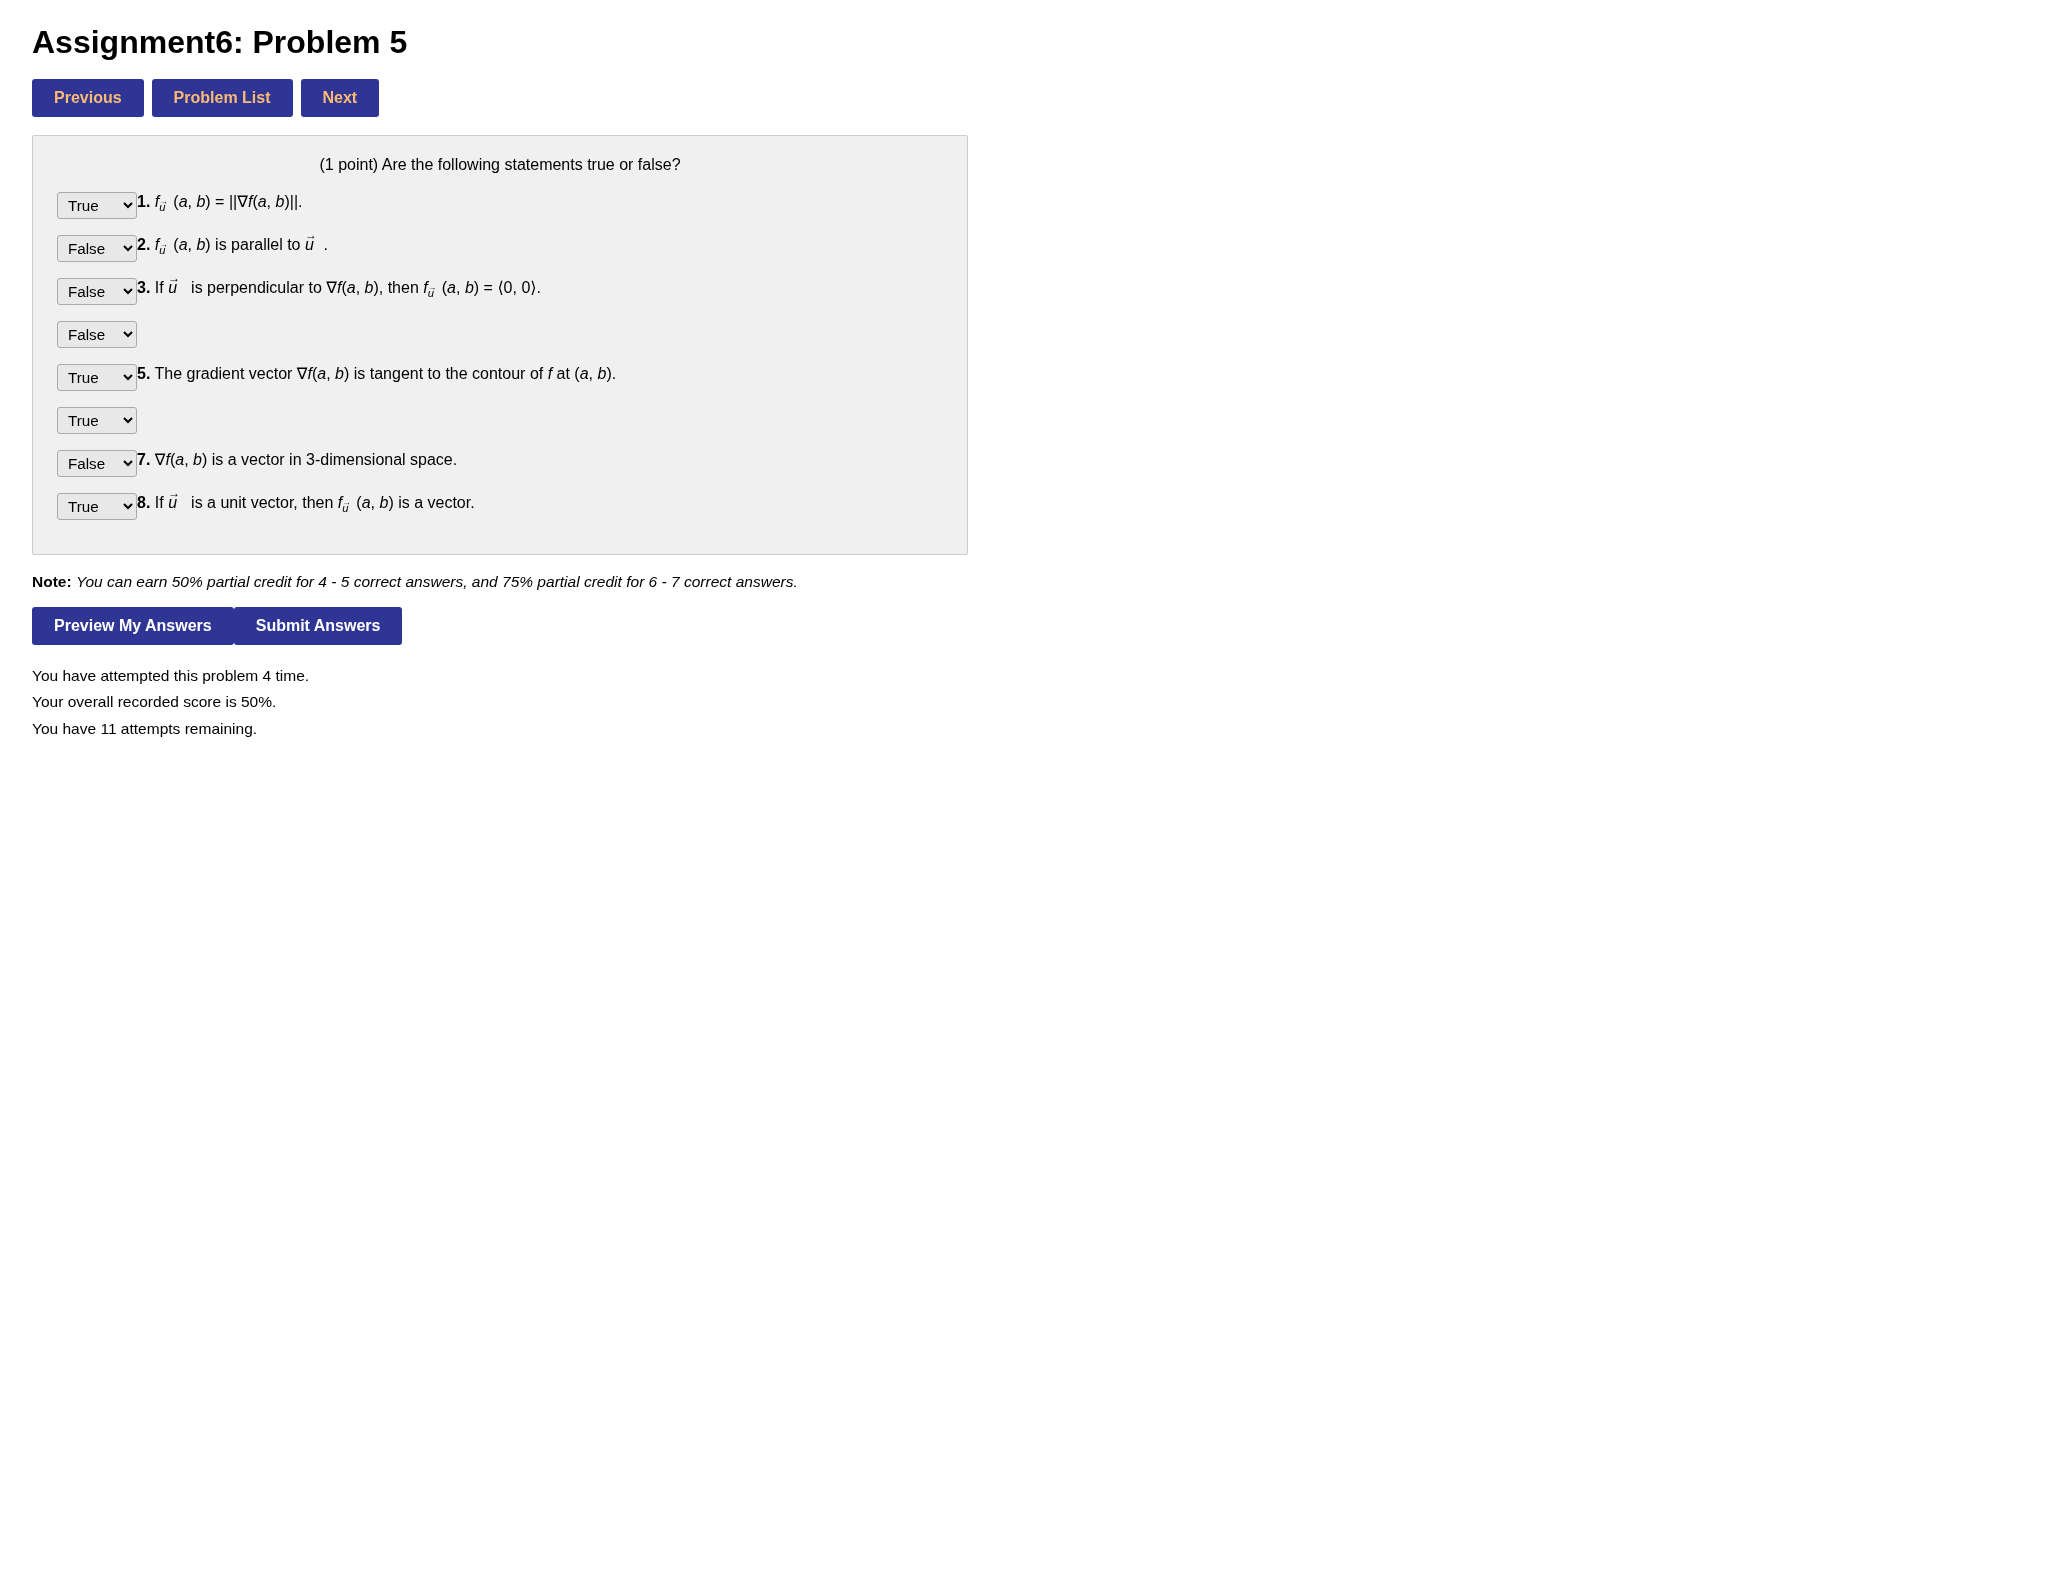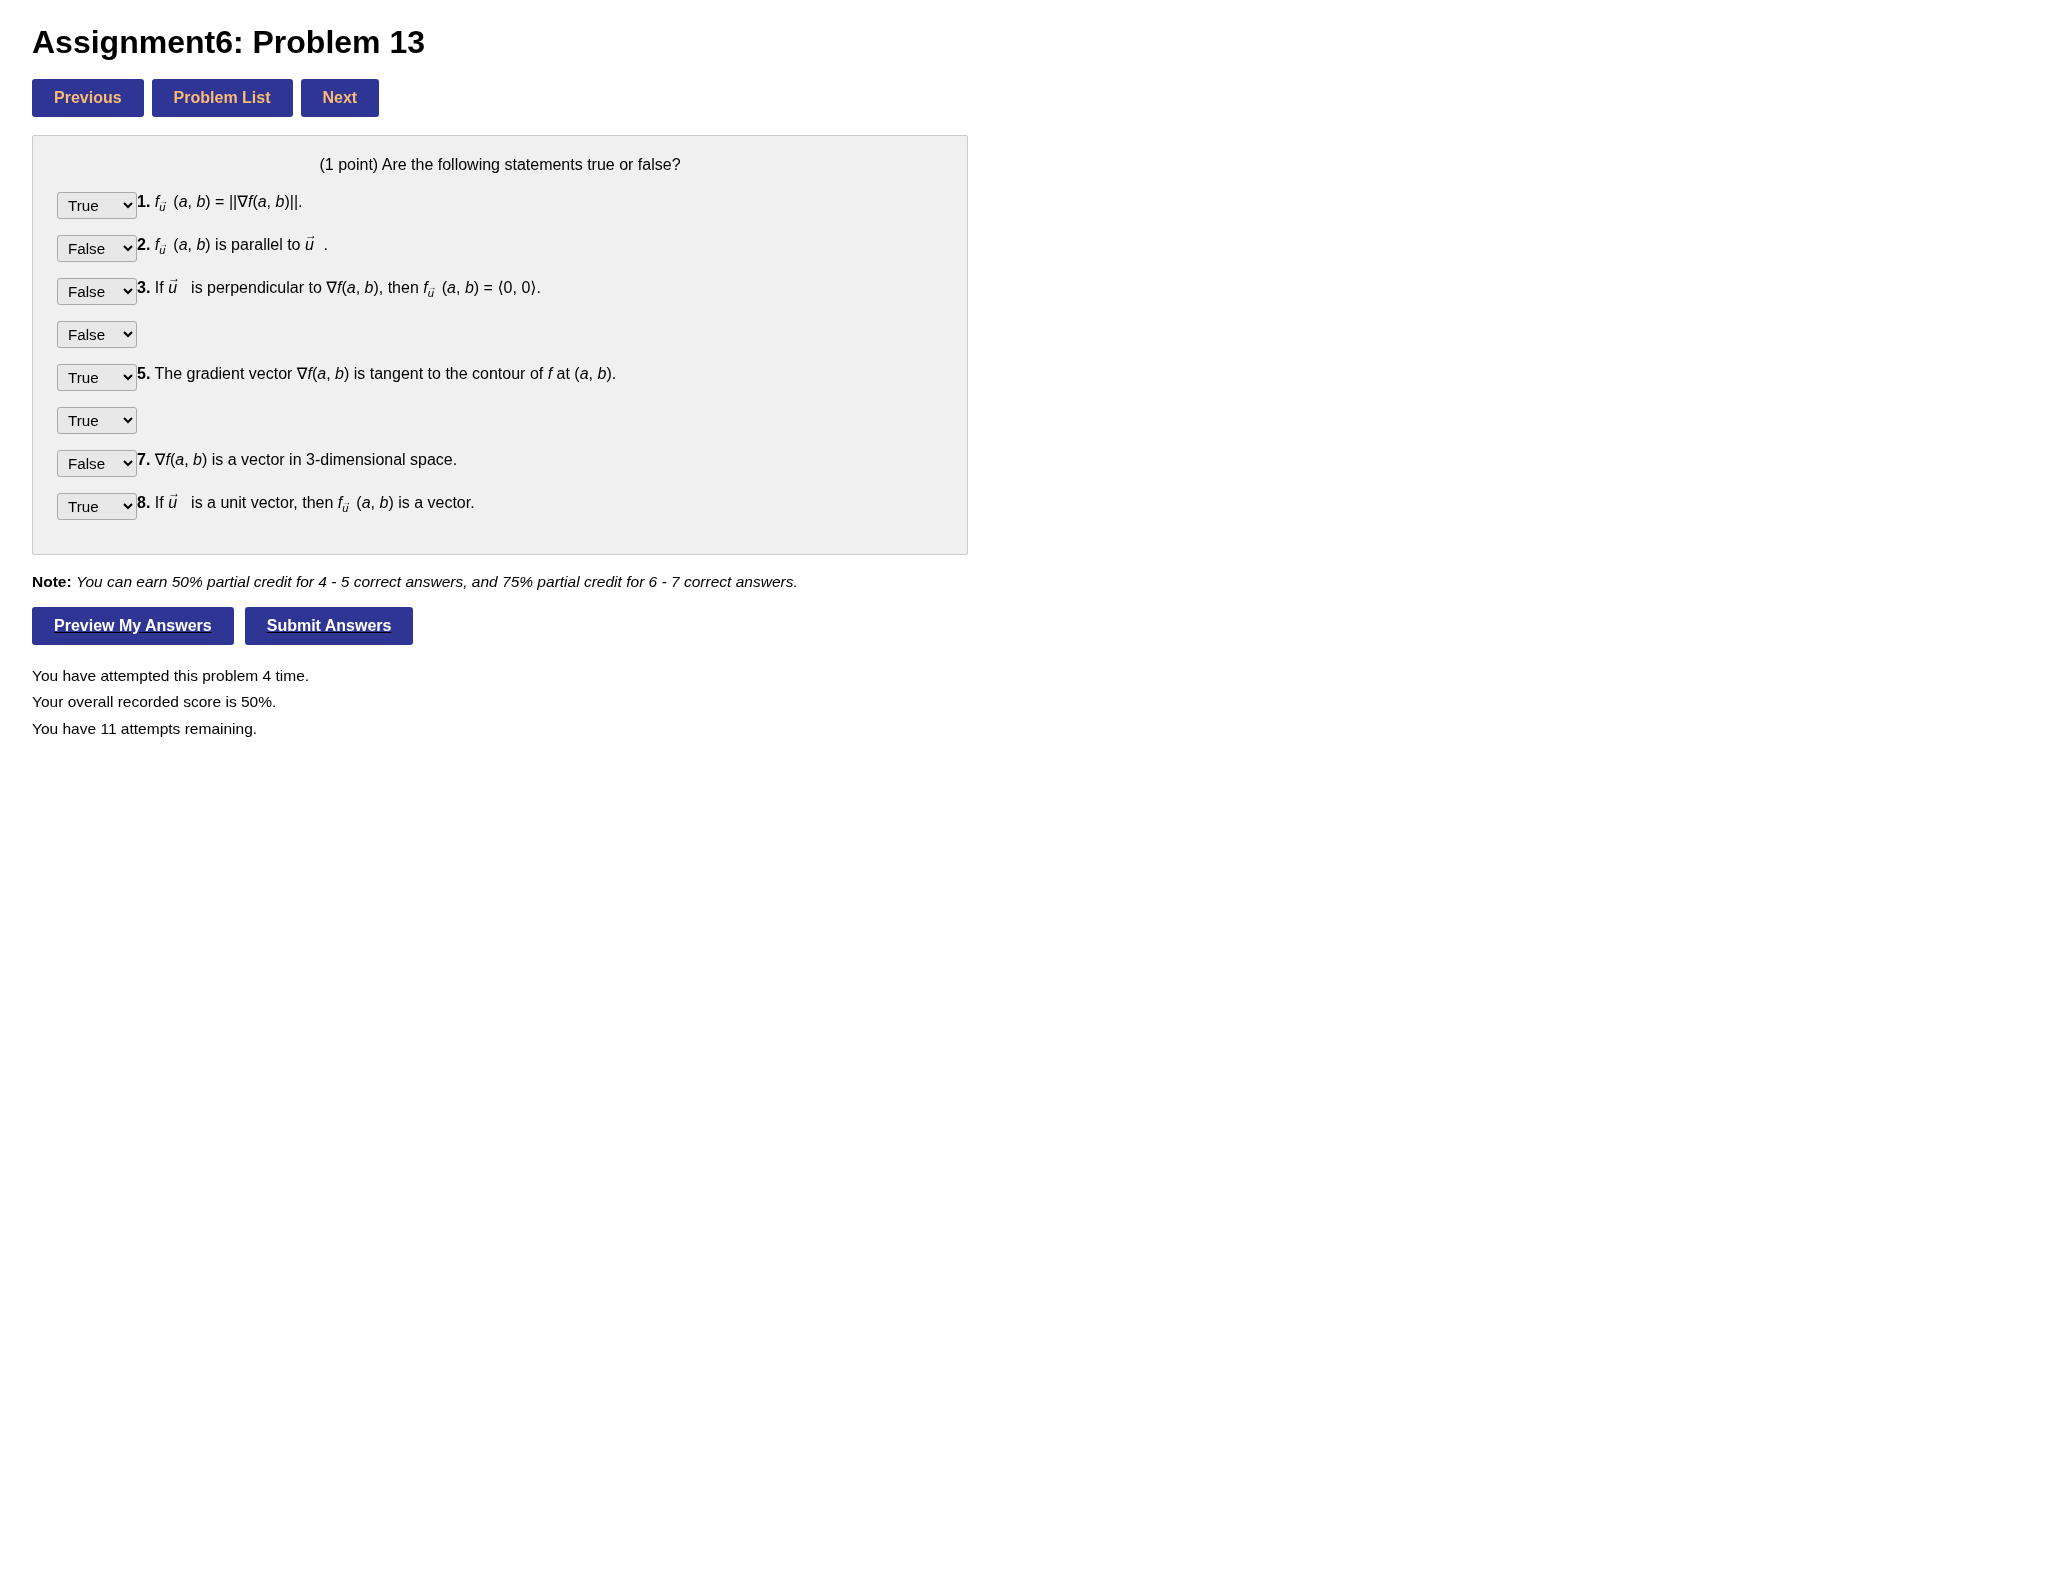--- a/index.html
+++ b/index.html
@@ -71,23 +71,22 @@
       font-size: 0.97rem;
     }
     .note-line strong {
       font-weight: bold;
     }
     .note-line em {
       font-style: italic;
     }
     .action-buttons {
       display: flex;
-      gap: 11px;
-      margin-bottom: 18px;
-      text-decoration: underline;
+      gap: 0;
+      margin-bottom: 18px;
     }
     .action-btn {
       background-color: #2e3594;
       color: #fff;
       border: none;
       padding: 10px 22px;
       font-size: 1rem;
       font-weight: bold;
       cursor: pointer;
       border-radius: 3px;
@@ -95,21 +94,21 @@
     .status-text {
       font-size: 0.97rem;
       line-height: 1.7;
       color: #000;
     }
     sub { font-size: 0.7em; vertical-align: sub; }
   </style>
 </head>
 <body>
 
-<h1>Assignment6: Problem 13</h1>
+<h1>Assignment6: Problem 5</h1>
 
 <div class="nav-buttons">
   <button class="nav-btn">Previous</button>
   <button class="nav-btn">Problem List</button>
   <button class="nav-btn">Next</button>
 </div>
 
 <div class="problem-box">
   <div class="problem-intro">(1 point) Are the following statements true or false?</div>
 

